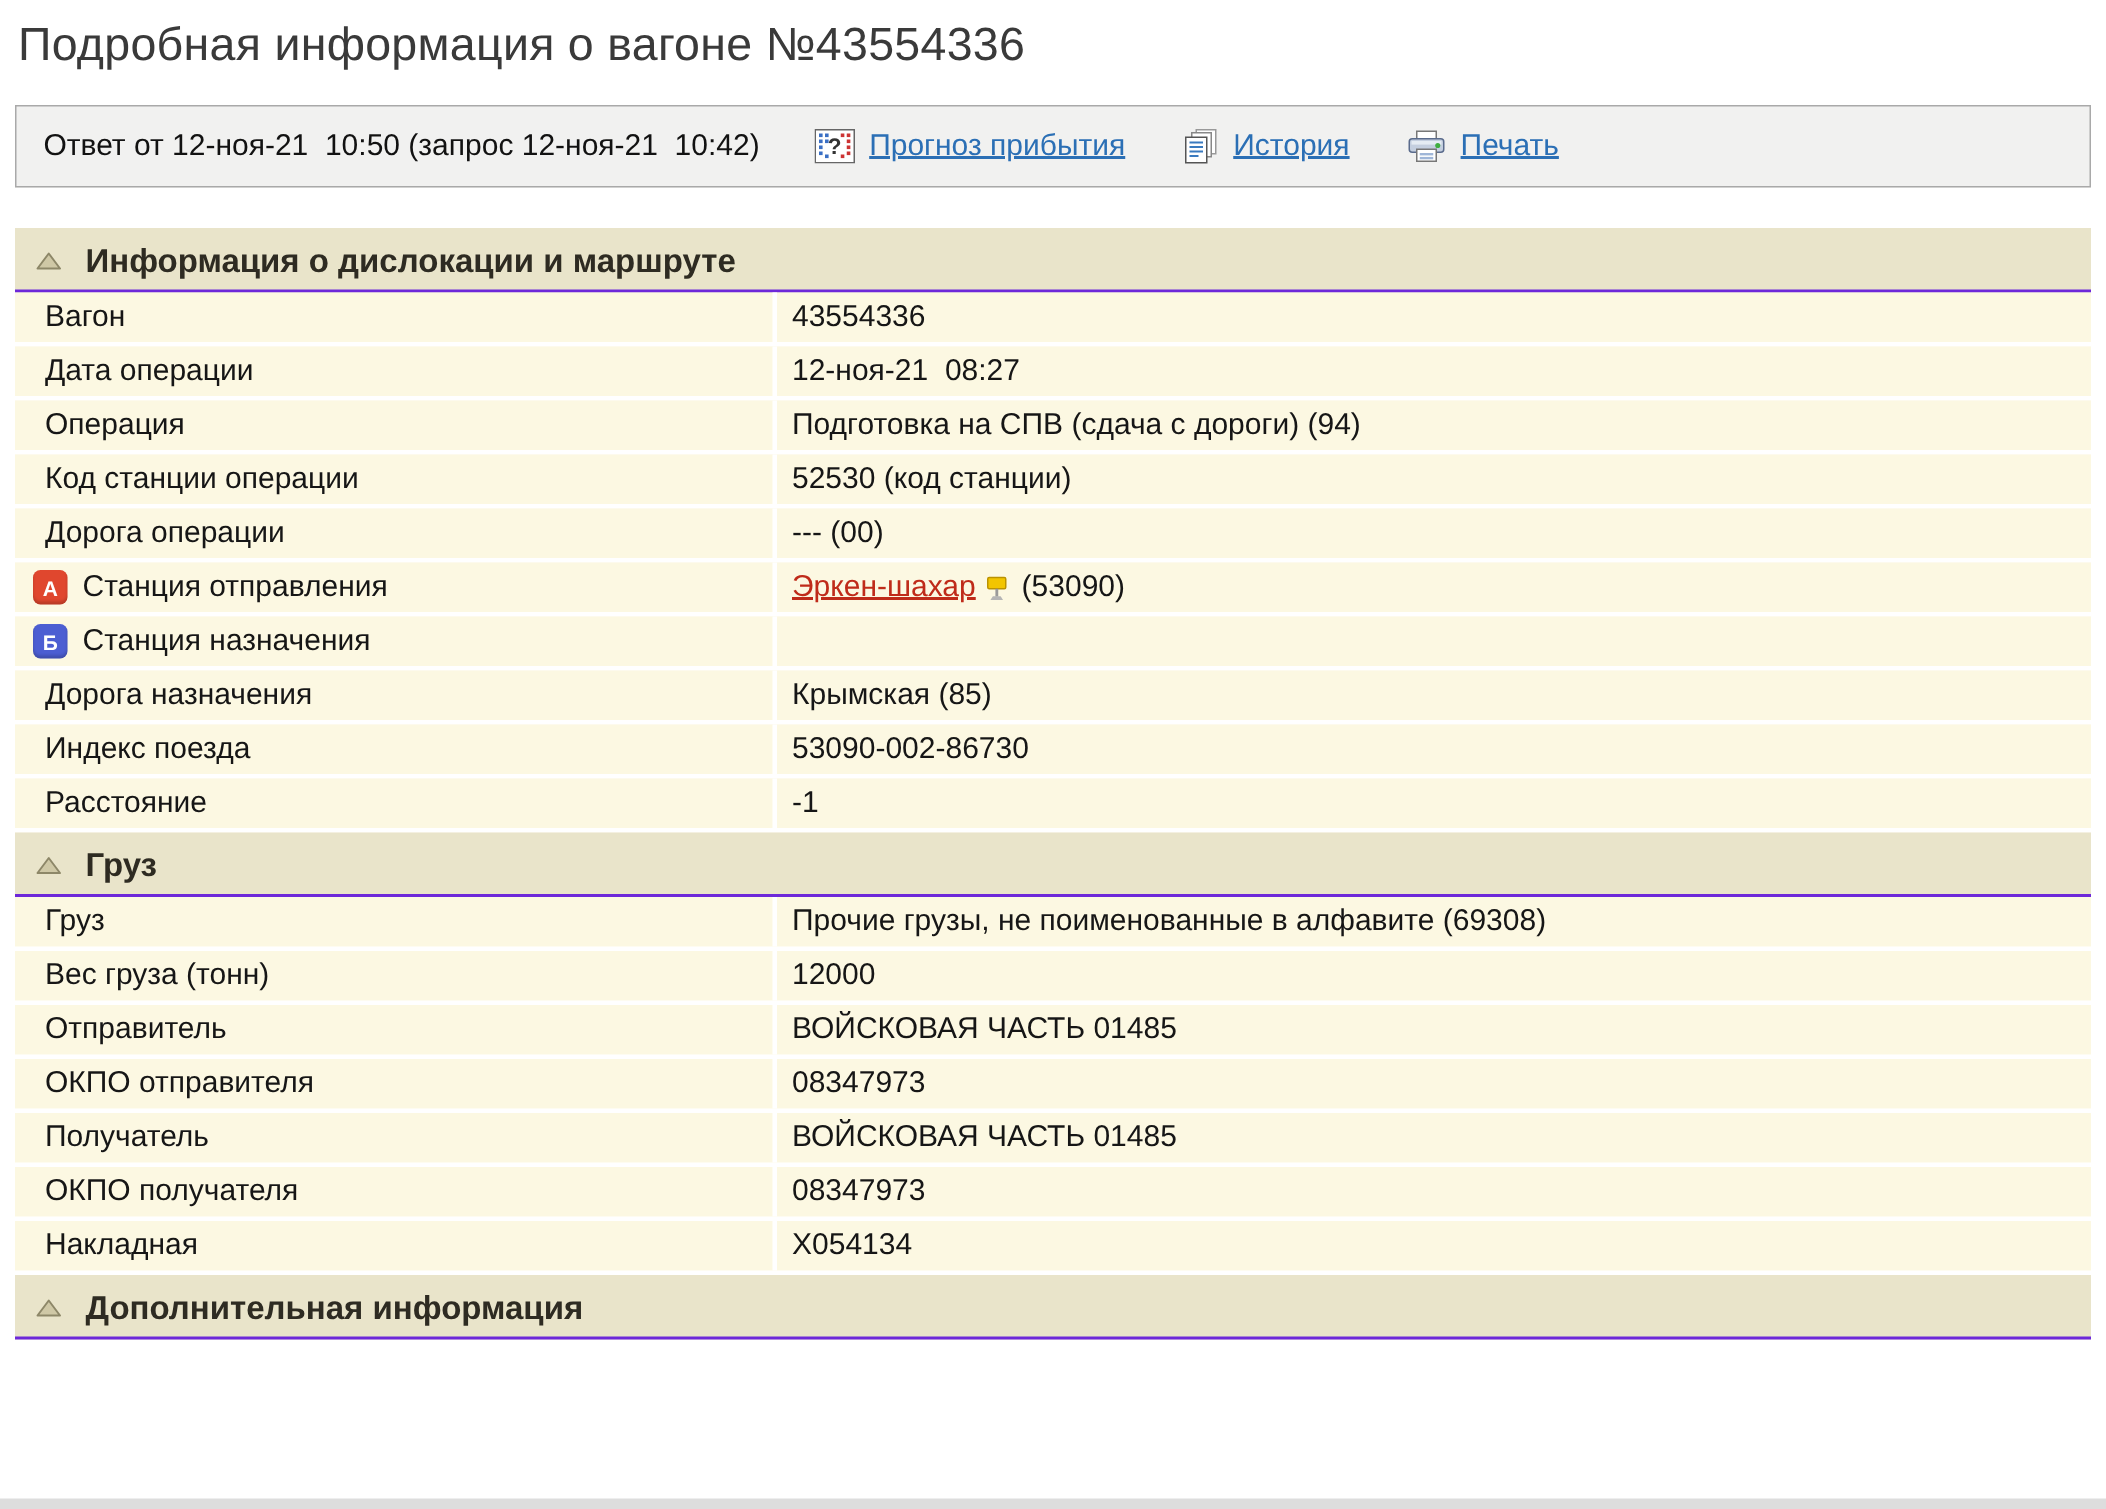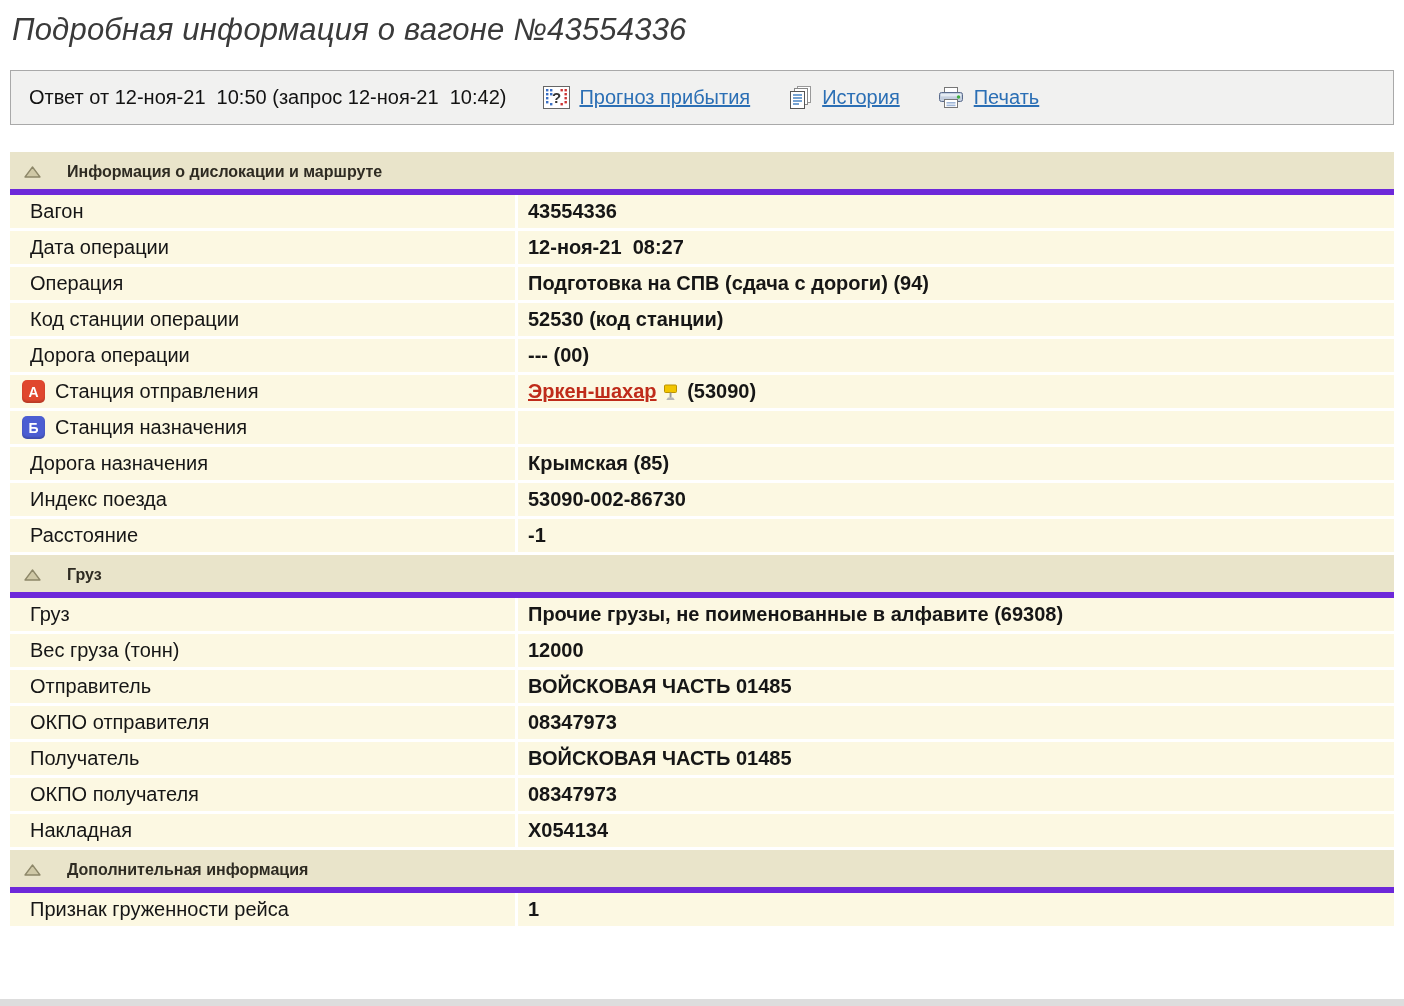--- a/index.html
+++ b/index.html
@@ -8,58 +8,58 @@
     width: 1404px; height: 1006px; overflow: hidden;
     background: #ffffff;
     font-family: "Liberation Sans", "DejaVu Sans", sans-serif;
     color: #1a1a1a;
     position: relative;
   }
   .page { padding: 10px 10px 0 10px; }
 
   .page-title {
     font-size: 31px; font-weight: 400; color: #3a3a3a;
-    margin: 2px 0 22px 2px; letter-spacing: .2px; font-style: italic;
+    margin: 2px 0 22px 2px; letter-spacing: .2px;
   }
 
   
   .toolbar {
     height: 55px; background: #f1f1f0; border: 1px solid #a9a9a9;
     display: flex; align-items: center; padding: 0 18px;
     font-size: 20px;
   }
   .resp { white-space: pre; color: #121212; }
   .tlink {
     display: inline-flex; align-items: center; gap: 9px;
     margin-left: 37px; text-decoration: none; cursor: pointer;
   }
   .tlink .tlabel { color: #2b6fb5; text-decoration: underline; }
   .tlink svg { flex: none; }
 
   
   .wtable { margin-top: 27px; }
   .section-header {
     background: #e9e4ca; min-height: 43px;
-    display: flex; align-items: center; gap: 26px;
+    display: flex; align-items: center; gap: 16px;
     padding: 2px 10px 0 14px;
-    border-bottom: 6px solid #6d28d9;
-    font-size: 16px; font-weight: 700; color: #2e2b22;
+    border-bottom: 2px solid #6d28d9;
+    font-size: 22px; font-weight: 700; color: #2e2b22;
     cursor: pointer;
   }
   .trow {
     display: flex; background: #fcf8e2; border-bottom: 3px solid #ffffff;
     min-height: 35px;
   }
   .cell { display: flex; align-items: center; font-size: 20px; padding: 5px 10px; }
   .cell.label {
     width: 508px; flex: none; border-right: 3px solid #ffffff;
     padding-left: 20px; gap: 10px; color: #161616;
   }
   .cell.label.with-marker { padding-left: 12px; }
-  .cell.value { flex: 1; white-space: pre-wrap; color: #161616; font-weight: bold; }
+  .cell.value { flex: 1; white-space: pre-wrap; color: #161616; }
 
   .marker {
     width: 23px; height: 23px; border-radius: 5px; flex: none;
     display: flex; align-items: center; justify-content: center;
     color: #ffffff; font-size: 14px; font-weight: 700;
     box-shadow: inset 0 -2px 2px rgba(0,0,0,.18);
   }
 
   .st-link { text-decoration: underline; cursor: pointer; }
   .st-link.red  { color: #bf2b1a; }
@@ -254,23 +254,17 @@
           <span>Накладная</span>
         </div>
         <div class="cell value">X054134</div>
       </div>
       <div class="section-header">
         <svg class="tri" width="17" height="12" viewBox="0 0 17 12">
           <polygon points="8.5,1 16,11 1,11" fill="#cfc8a6" stroke="#8d8768" stroke-width="1.3" stroke-linejoin="round"></polygon>
         </svg>
         <span class="sec-title">Дополнительная информация</span>
       </div>
-      <div class="trow">
-        <div class="cell label">
-          <span>Признак груженности рейса</span>
-        </div>
-        <div class="cell value">1</div>
-      </div>
     </div>
 
 </div>
 
 <div class="bottom-strip"></div>
 
 </body></html>

